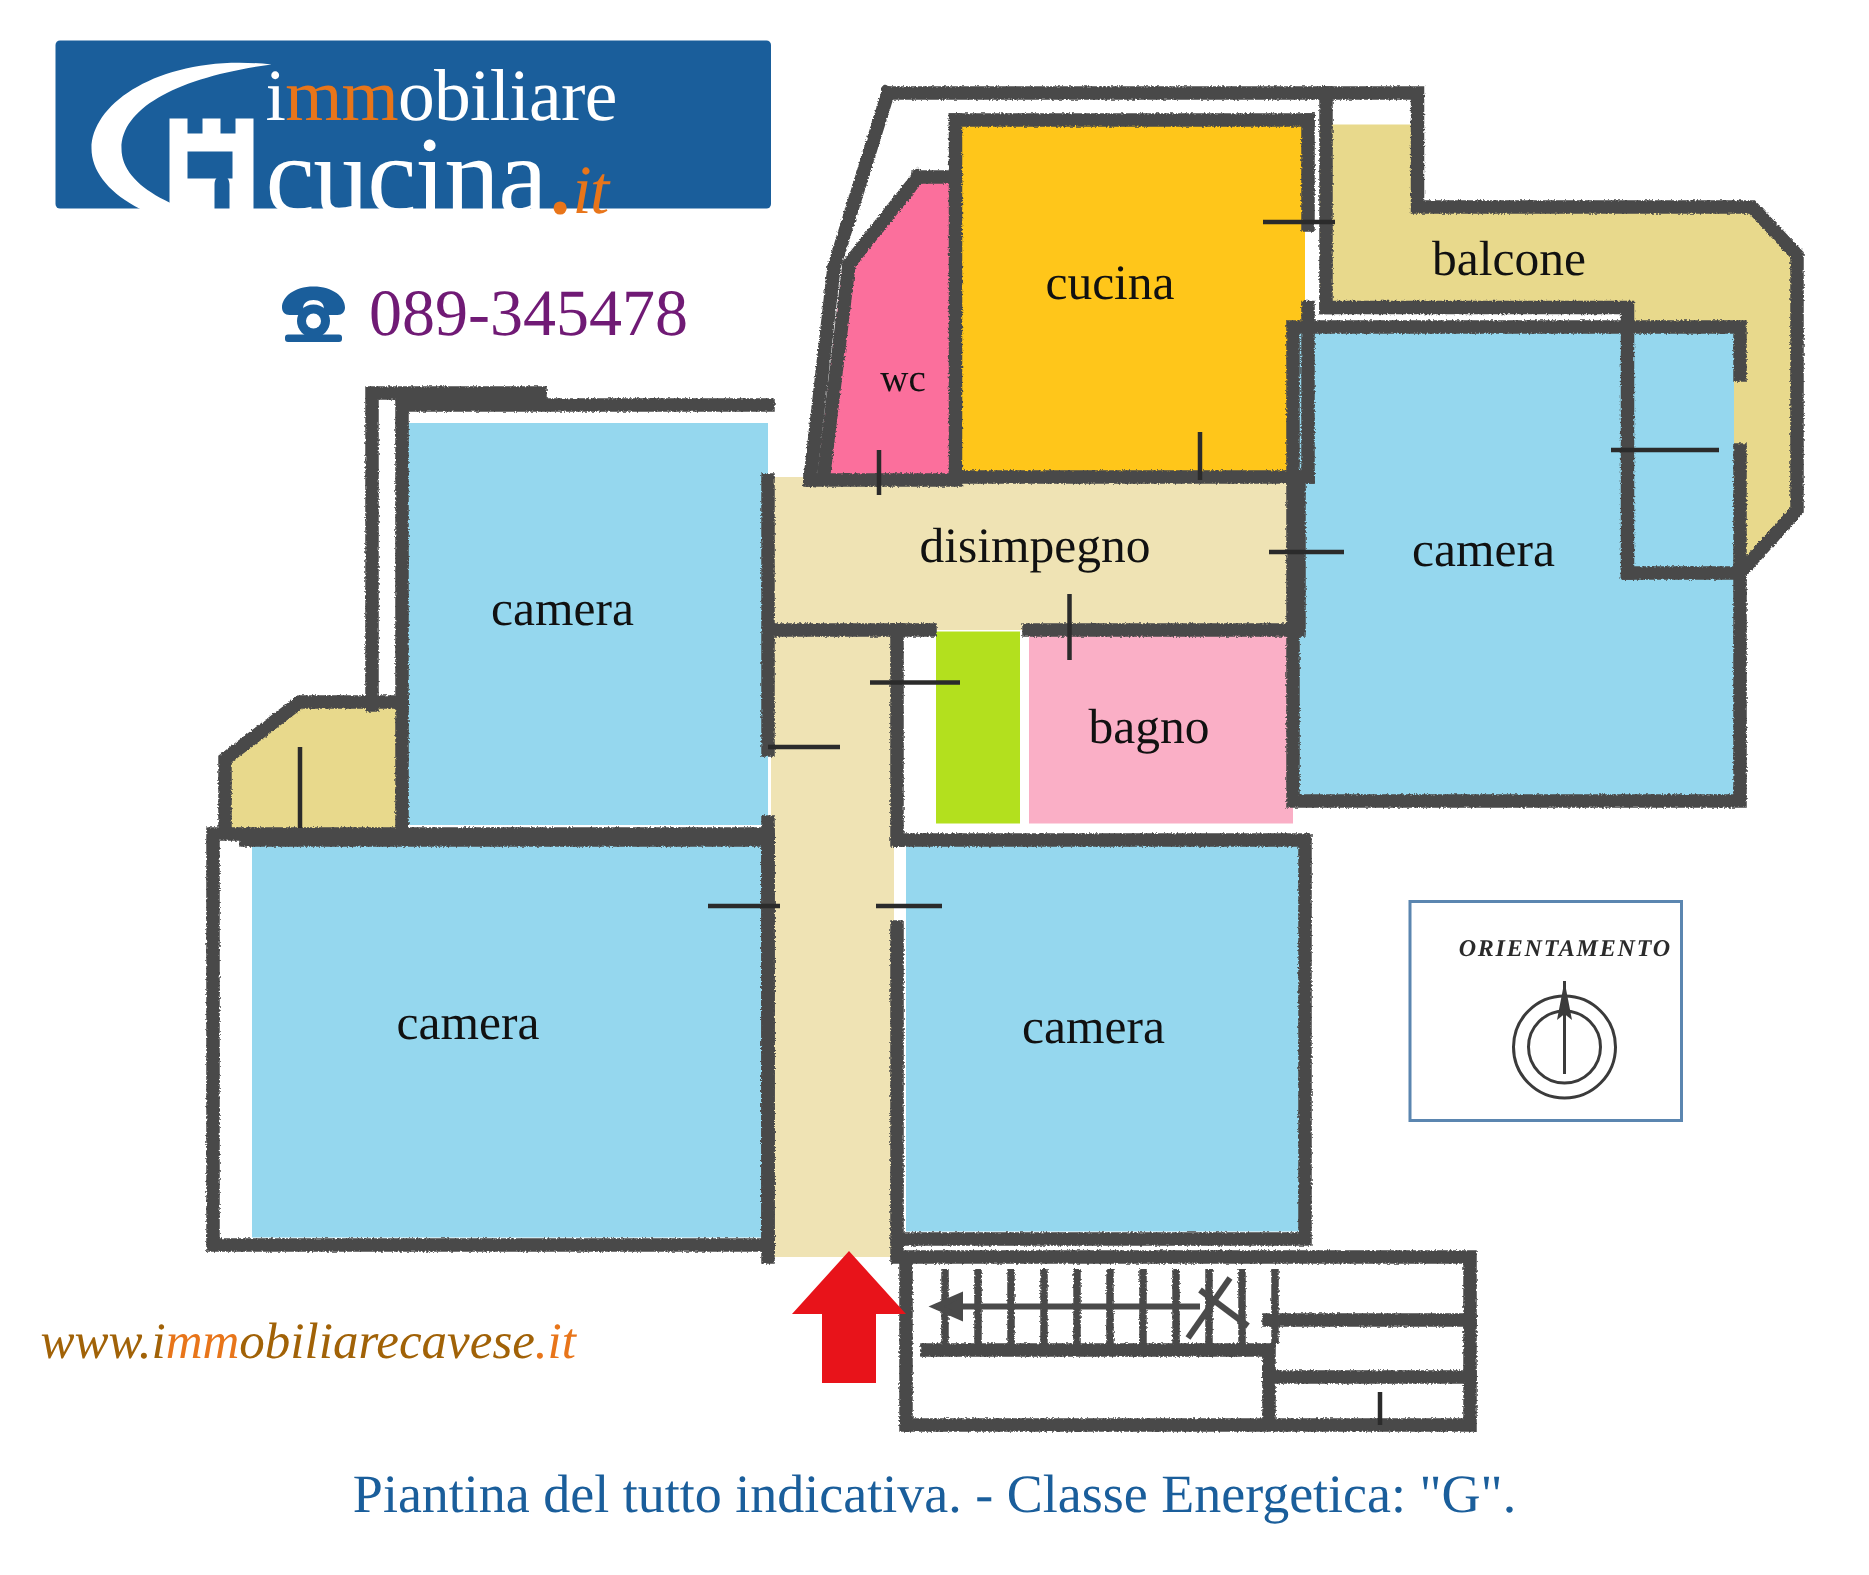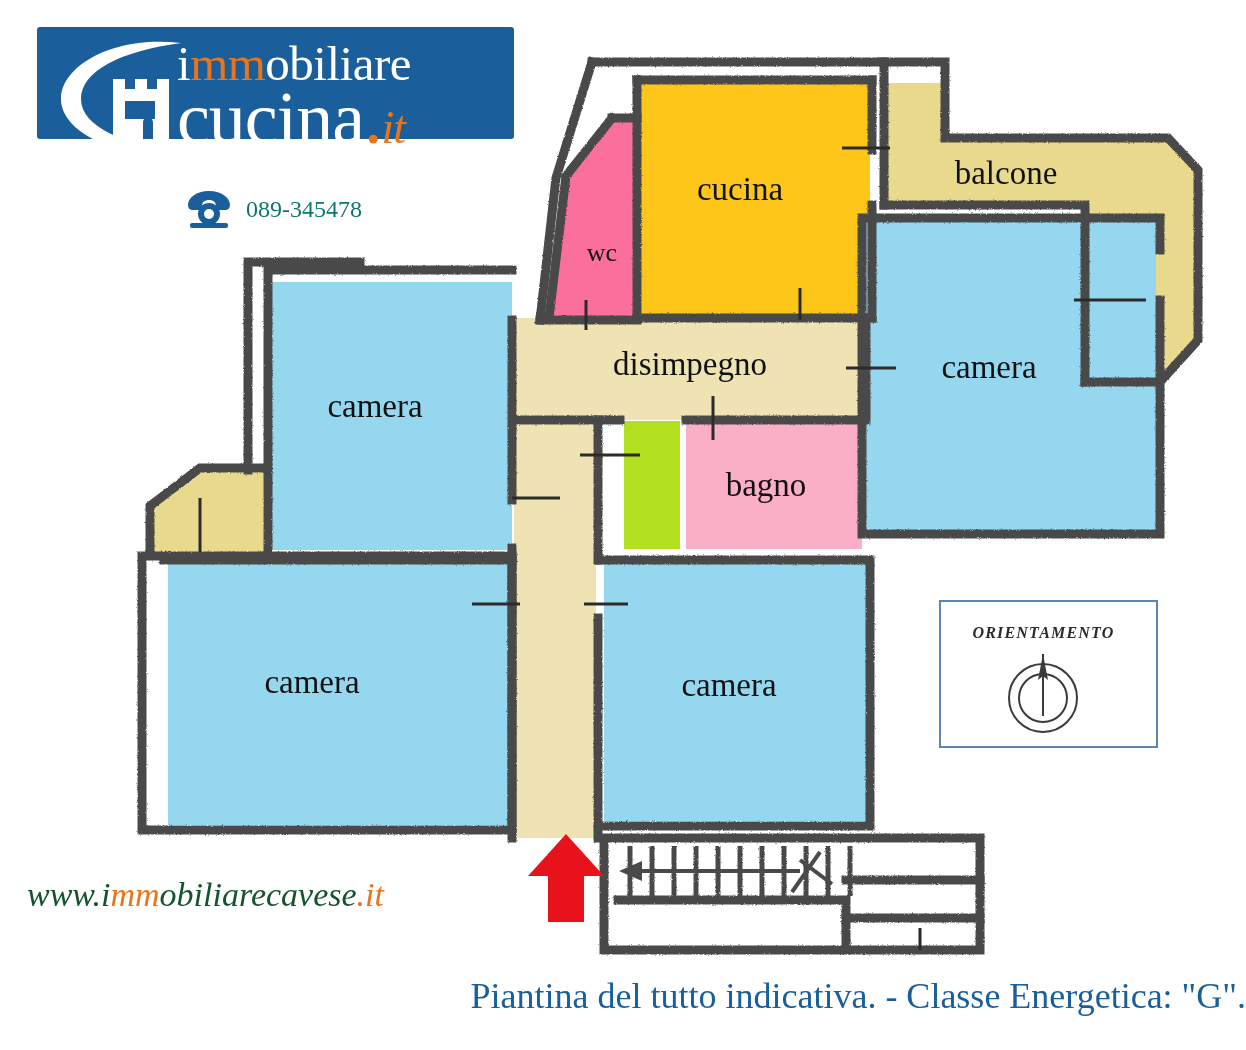--- a/index.html
+++ b/index.html
@@ -73,46 +73,46 @@
     position: absolute;
     left: 186px;
     top: 186px;
     height: 46px;
     display: flex;
     align-items: center;
     gap: 14px;
   }
   #phone-icon { width: 46px; height: 40px; display: block; }
   #phone-number {
-    color: #0f766e;
-    font-size: 24px;
+    color: #701a75;
+    font-size: 44px;
     line-height: 36px;
     font-family: "Liberation Serif", serif;
     white-space: nowrap;
   }
 
   
   #website {
     position: absolute;
     left: 27px;
     top: 876px;
     font-size: 34px;
     font-style: italic;
     white-space: nowrap;
   }
-  .web-blue { color: #14532d; margin-top: 24px; }
+  .web-blue { color: #a16207; margin-top: 24px; }
   .web-orange { color: #E8751A; }
 
   
   #caption {
     position: absolute;
     left: 0;
     top: 975px;
     width: 1246px;
-    text-align: right;
+    text-align: center;
     color: #1A5E9B;
     font-size: 36px;
     white-space: nowrap;
   }
 
   
   #plan-svg {
     position: absolute;
     left: 0;
     top: 0;
@@ -127,21 +127,21 @@
     dominant-baseline: middle;
   }
   .lbl-lg { font-size: 33px; }
   .lbl-sm { font-size: 26px; }
 
   
   #orient-box {
     position: absolute;
     left: 939px;
     top: 600px;
-    width: 219px;
+    width: 183px;
     height: 148px;
     background: #ffffff;
     border: 2px solid #5B86B0;
     box-sizing: border-box;
   }
   #orient-title {
     position: absolute;
     left: 0;
     top: 22px;
     width: 205px;

